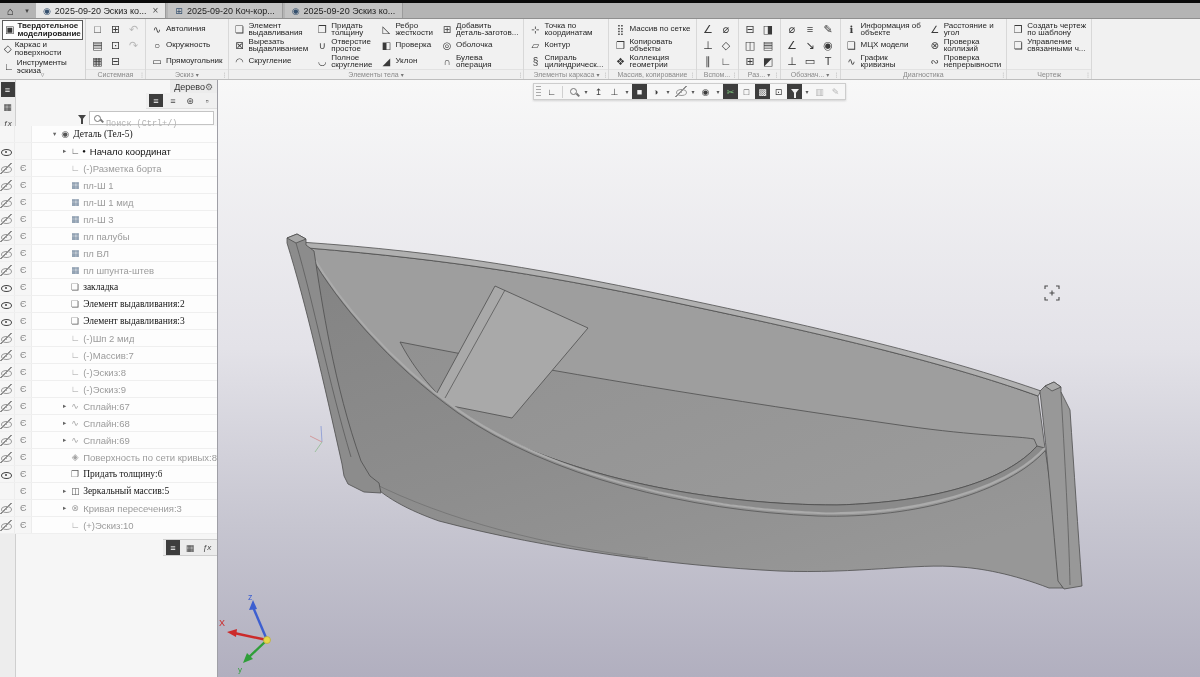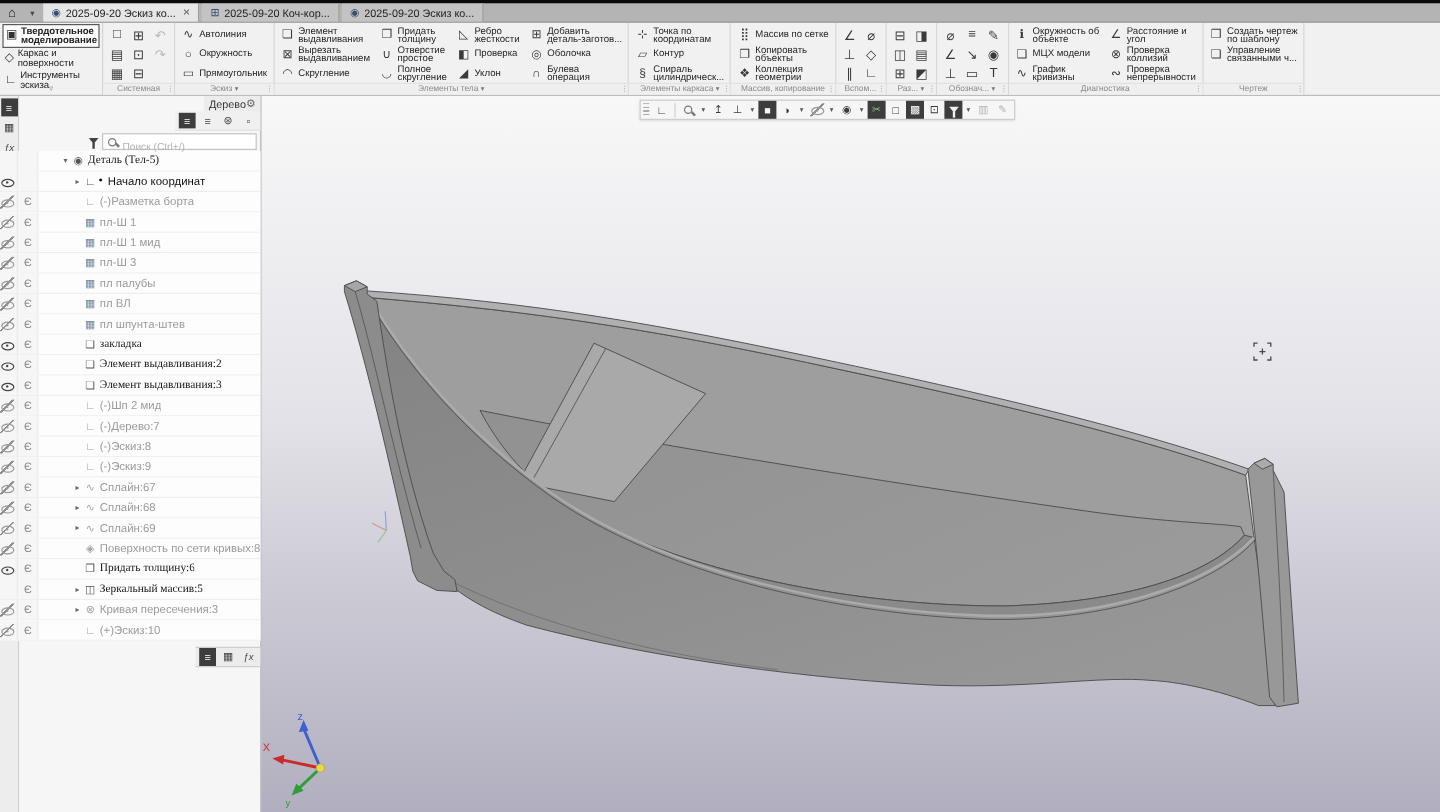--- a/index.html
+++ b/index.html
@@ -48,21 +48,21 @@
 
   .treepanel{width:202px;flex:0 0 auto;background:#f6f6f6;border-right:1px solid #9f9fa6;display:flex;flex-direction:column;min-height:0;align-items:flex-end;}
   .thead{height:13px;background:#ececec;display:flex;align-items:center;font-size:9px;color:#333;padding:0 4px;flex:0 0 auto;}
   .thead .ttitle{flex:1;}
   .thead .gear{font-size:9px;color:#666;}
   .ttools{height:16px;background:#f0f0f0;border-bottom:1px solid #e0e0e0;display:flex;align-items:center;gap:3px;padding:0 3px;flex:0 0 auto;}
   .ttools .sbtn{height:13px;}
   .tsearch{height:17px;display:flex;align-items:center;gap:3px;padding:1px 3px;flex:0 0 auto;}
   .tsearch .funnel{margin-left:2px;}
   .searchbox{flex:1;height:14px;background:#fff;border:1px solid #c4c4c4;position:relative;}
-  .searchbox input{width:100%;height:100%;border:none;outline:none;font-size:8.5px;padding-left:16px;color:#444;background:transparent;font-family:Liberation Sans, sans-serif;}
+  .searchbox input{width:100%;height:100%;border:none;outline:none;font-size:8.5px;padding-left:16px;color:#444;background:transparent;font-family:Liberation Mono, monospace;}
   .searchbox input::placeholder{color:#b3b3b3;}
   .searchbox .mag{position:absolute;left:4px;top:3px;}
   .tlist{background:#fdfdfd;flex:0 0 auto;}
   .trow{height:17px;display:flex;align-items:center;border-bottom:1px solid #efefef;background:#fdfdfd;font-size:9.5px;}
   .cgut{width:18px;height:100%;flex:0 0 auto;border-right:1px solid #ececec;display:flex;align-items:center;justify-content:center;background:#f6f6f6;}
   .cgut2{width:17px;height:100%;flex:0 0 auto;border-right:1px solid #ececec;display:flex;align-items:center;justify-content:center;background:#f6f6f6;font-size:9px;color:#888;}
   .sp{flex:0 0 auto;}
   .tarrow{width:9px;font-size:6.5px;color:#666;text-align:center;flex:0 0 auto;}
   .ticon{width:12px;font-size:9px;color:#555;text-align:center;flex:0 0 auto;}
   .ticon.plane{color:#74889e;}
@@ -353,21 +353,21 @@
             <span>Обознач...</span>
             <span class="fcaret">▾</span>
             <span class="fdots">⋮</span>
           </div>
         </div>
         <div class="rgroup">
           <div class="gbody">
             <div class="gcol">
               <div class="rbtn">
                 <span class="bicon">ℹ</span>
-                <span class="btext">Окружность об
+                <span class="btext">Информация об
 объекте</span>
               </div>
               <div class="rbtn">
                 <span class="bicon">❑</span>
                 <span class="btext">МЦХ модели</span>
               </div>
               <div class="rbtn">
                 <span class="bicon">∿</span>
                 <span class="btext">График
 кривизны</span>
@@ -578,21 +578,21 @@
             <span class="tlabel dim">(-)Шп 2 мид</span>
           </div>
           <div class="trow">
             <span class="cgut">
               <span class="eye off"></span>
             </span>
             <span class="cgut2">Є</span>
             <span class="sp" style="width: 28px;"></span>
             <span class="tarrow"></span>
             <span class="ticon dimi">∟</span>
-            <span class="tlabel dim">(-)Дерево:7</span>
+            <span class="tlabel dim">(-)Массив:7</span>
           </div>
           <div class="trow">
             <span class="cgut">
               <span class="eye off"></span>
             </span>
             <span class="cgut2">Є</span>
             <span class="sp" style="width: 28px;"></span>
             <span class="tarrow"></span>
             <span class="ticon dimi">∟</span>
             <span class="tlabel dim">(-)Эскиз:8</span>

